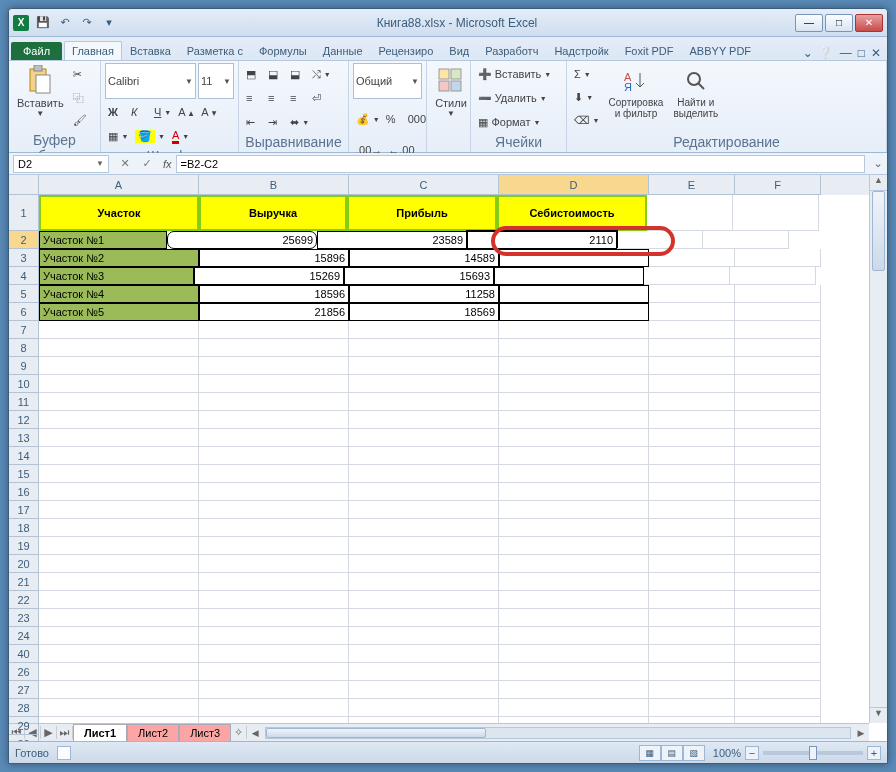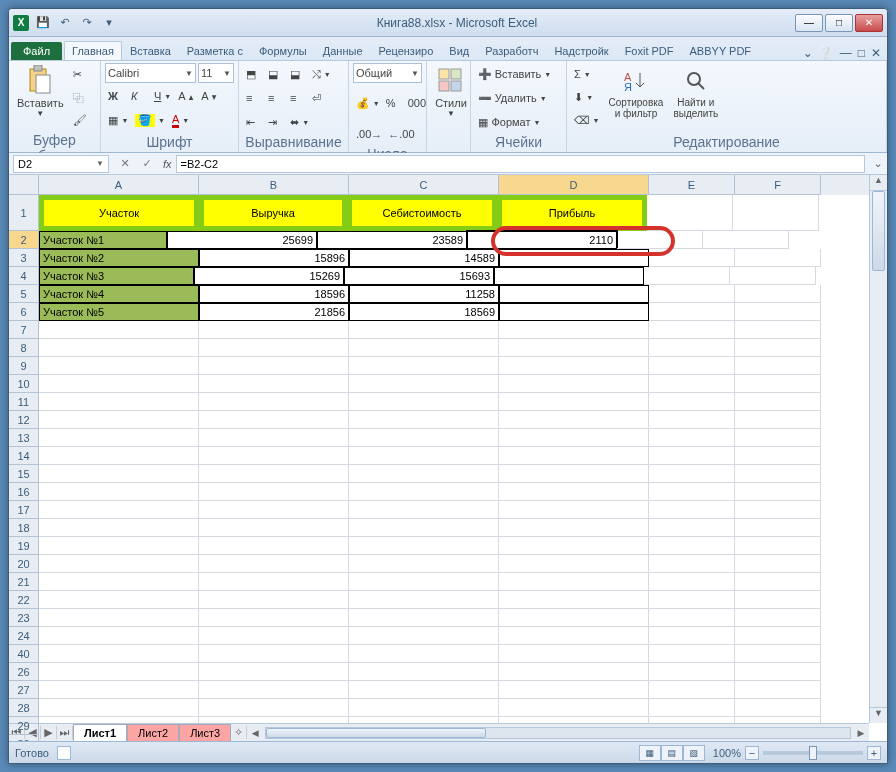--- a/index.html
+++ b/index.html
@@ -26,21 +26,21 @@
 
 
 .ribbon { background: linear-gradient(#f4f8fd,#e6eef8); height: 92px; border-bottom: 1px solid #9db7d4; display: flex; font-size: 11px; color: #444; }
 .rgroup { border-right: 1px solid #c6d4e6; padding: 2px 4px; display: flex; flex-direction: column; }
 .rgroup-body { flex: 1; display: flex; align-items: flex-start; gap: 2px; }
 .rgroup-label { text-align: center; font-size: 14px; color: #5b7390; padding-top: 1px; }
 .big-btn { display: flex; flex-direction: column; align-items: center; justify-content: center; padding: 2px 4px; cursor: pointer; border-radius: 2px; }
 .big-icon { width: 32px; height: 32px; display: flex; align-items: center; justify-content: center; }
 .small-col { display: flex; flex-direction: column; gap: 1px; }
 .small-btn { height: 22px; min-width: 22px; display: flex; align-items: center; padding: 0 3px; cursor: pointer; border-radius: 2px; font-size: 11px; gap: 3px; }
-.combo { height: 20px; border: 1px solid #abc0d8; background: #fff; font-size: 11px; padding: 0 2px; display: flex; align-items: center; justify-content: space-between; }
+.combo { height: 36px; border: 1px solid #abc0d8; background: #fff; font-size: 11px; padding: 0 2px; display: flex; align-items: center; justify-content: space-between; }
 .combo .arrow { font-size: 8px; color: #555; }
 
 
 .formula-bar { display: flex; align-items: center; height: 22px; border-bottom: 1px solid #b6c8de; background: #eef3fa; font-size: 11px; }
 .name-box { width: 96px; border: 1px solid #b6c8de; background: #fff; margin: 2px 4px; height: 18px; padding: 0 4px; display: flex; align-items: center; justify-content: space-between; }
 .fb-btns { display: flex; gap: 2px; padding: 0 2px; color: #777; }
 .fb-btn { width: 20px; text-align: center; cursor: pointer; }
 .fx-label { font-style: italic; color: #555; padding: 0 4px; }
 .formula-input { flex: 1; background: #fff; border: 1px solid #b6c8de; height: 18px; margin: 2px 4px 2px 0; padding: 0 4px; display: flex; align-items: center; }
 
@@ -51,21 +51,21 @@
 .col-h { border-right: 1px solid #b3c2d5; border-bottom: 1px solid #b3c2d5; text-align: center; font-size: 11px; color: #3b5d7c; line-height: 20px; }
 .col-h.sel { background: #f8d78f; }
 .row-headers { position: absolute; top: 20px; left: 0; width: 30px; bottom: 18px; background: #e8edf4; z-index: 2; }
 .row-h { height: 18px; border-right: 1px solid #b3c2d5; border-bottom: 1px solid #b3c2d5; text-align: center; font-size: 11px; color: #3b5d7c; line-height: 18px; }
 .row-h.hdr { height: 36px; line-height: 36px; }
 .row-h.sel { background: #f8d78f; }
 .cells { position: absolute; top: 20px; left: 30px; right: 18px; bottom: 18px; overflow: hidden; }
 .crow { display: flex; height: 18px; }
 .crow.hdr { height: 36px; }
 .cell { border-right: 1px solid #d4d9e2; border-bottom: 1px solid #d4d9e2; font-size: 11px; padding: 0 3px; display: flex; align-items: center; overflow: hidden; white-space: nowrap; }
-.cell.th { background: #ffff00; border: 5px solid #84cc16; justify-content: center; font-weight: normal; color: #000; }
+.cell.th { background: #ffff00; border: 2px solid #84cc16; justify-content: center; font-weight: bold; color: #000; }
 .cell.name { background: #9bbb59; border: 1px solid #000; color: #000; }
 .cell.num { border: 1px solid #000; justify-content: flex-end; }
 .cell.bord { border: 1px solid #000; }
 .highlight-ring { position: absolute; border: 4px solid #d4322a; border-radius: 18px; pointer-events: none; z-index: 5; }
 .vscroll { position: absolute; right: 0; top: 0; bottom: 18px; width: 18px; background: #e8edf4; border-left: 1px solid #b6c8de; }
 .hscroll { position: absolute; left: 0; right: 18px; bottom: 0; height: 18px; background: #e8edf4; border-top: 1px solid #b6c8de; display: flex; align-items: center; }
 .sheet-tabs { display: flex; align-items: center; height: 18px; font-size: 11px; }
 .st-btn { width: 16px; text-align: center; color: #666; cursor: pointer; border-right: 1px solid #ccc; }
 .sheet-tab { padding: 0 10px; border: 1px solid #aab; border-bottom: none; background: #fca5a5; cursor: pointer; height: 17px; line-height: 17px; }
 .sheet-tab.active { background: #fff; font-weight: bold; }
@@ -368,28 +368,28 @@
         <div class="row-h">26</div>
         <div class="row-h">27</div>
         <div class="row-h">28</div>
         <div class="row-h">29</div>
         <div class="row-h">30</div>
       </div>
     <div class="cells" id="cells">
         <div class="crow hdr">
           <div class="cell th" style="width: 160px;">Участок</div>
           <div class="cell th" style="width: 148px;">Выручка</div>
+          <div class="cell th" style="width: 150px;">Прибыль</div>
           <div class="cell th" style="width: 150px;">Себистоимость</div>
-          <div class="cell th" style="width: 150px;">Прибыль</div>
           <div class="cell " style="width: 86px;"></div>
           <div class="cell " style="width: 86px;"></div>
         </div>
         <div class="crow">
           <div class="cell name" style="width: 128px;">Участок №1</div>
-          <div class="cell num" style="width: 150px;">25699</div>
+          <div class="cell num" style="width: 150px; border-radius: 7px;">25699</div>
           <div class="cell num" style="width: 150px;">23589</div>
           <div class="cell num" style="width: 150px; outline: rgb(0, 0, 0) solid 2px; outline-offset: -1px;">2110</div>
           <div class="cell " style="width: 86px;"></div>
           <div class="cell " style="width: 86px;"></div>
         </div>
         <div class="crow">
           <div class="cell name" style="width: 160px;">Участок №2</div>
           <div class="cell num" style="width: 150px;">15896</div>
           <div class="cell num" style="width: 150px;">14589</div>
           <div class="cell bord" style="width: 150px;"></div>

